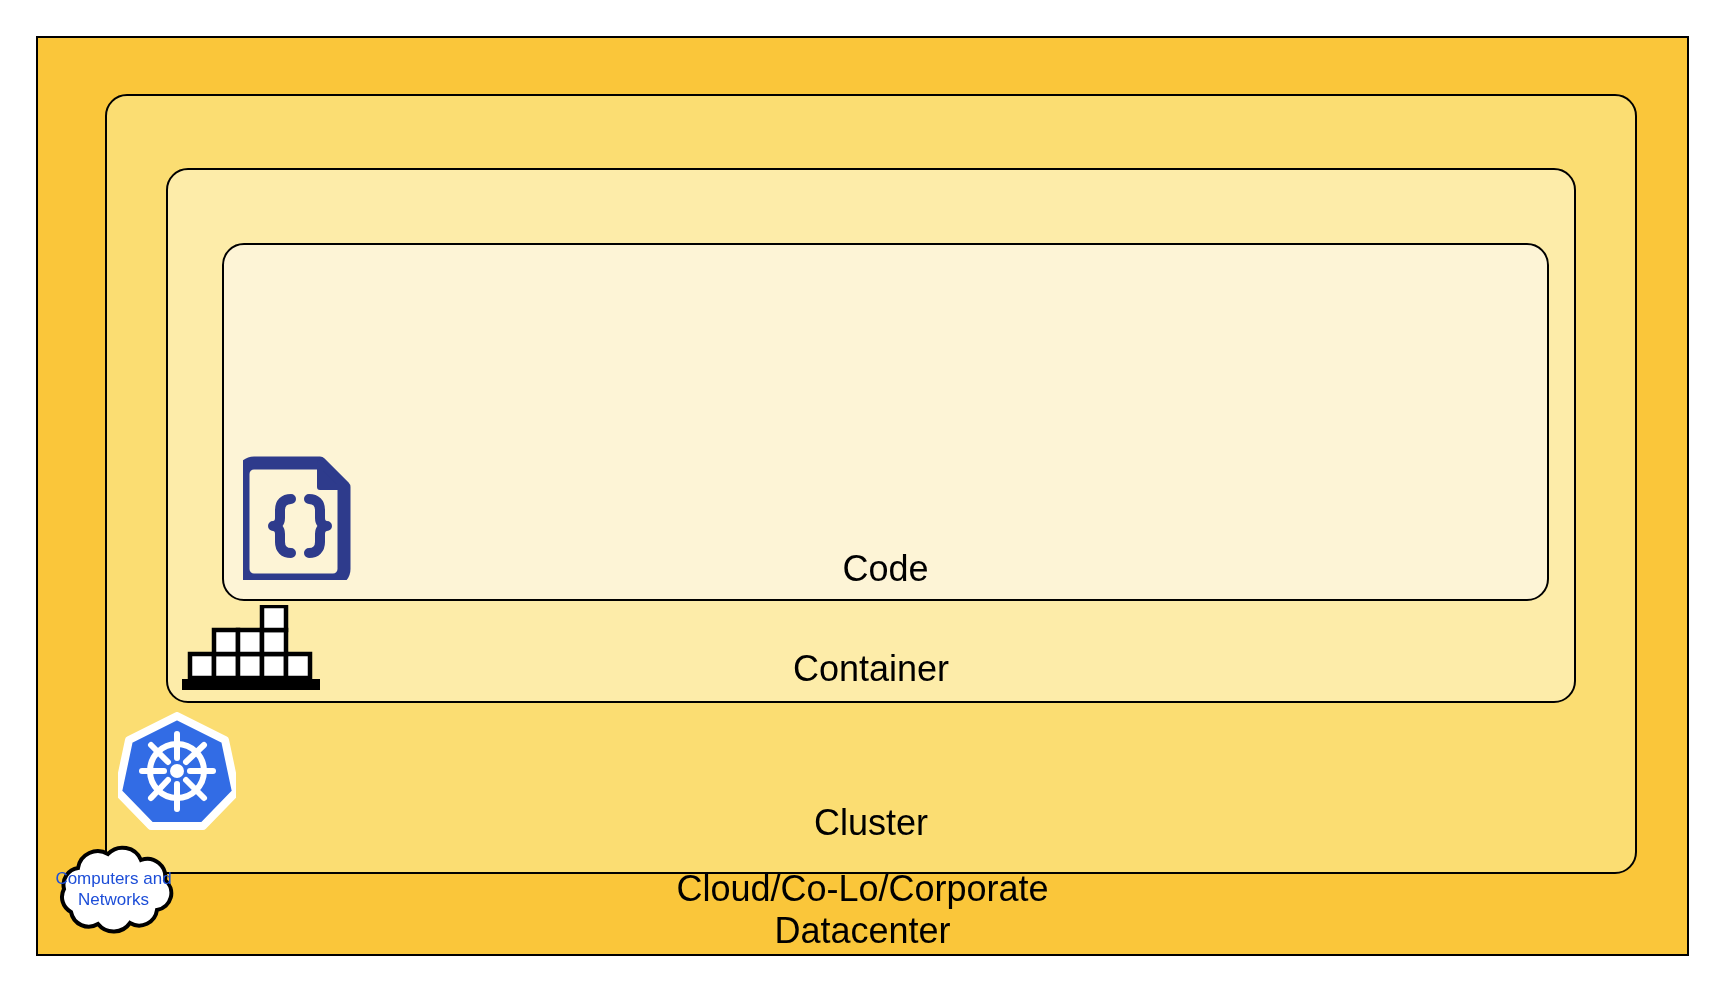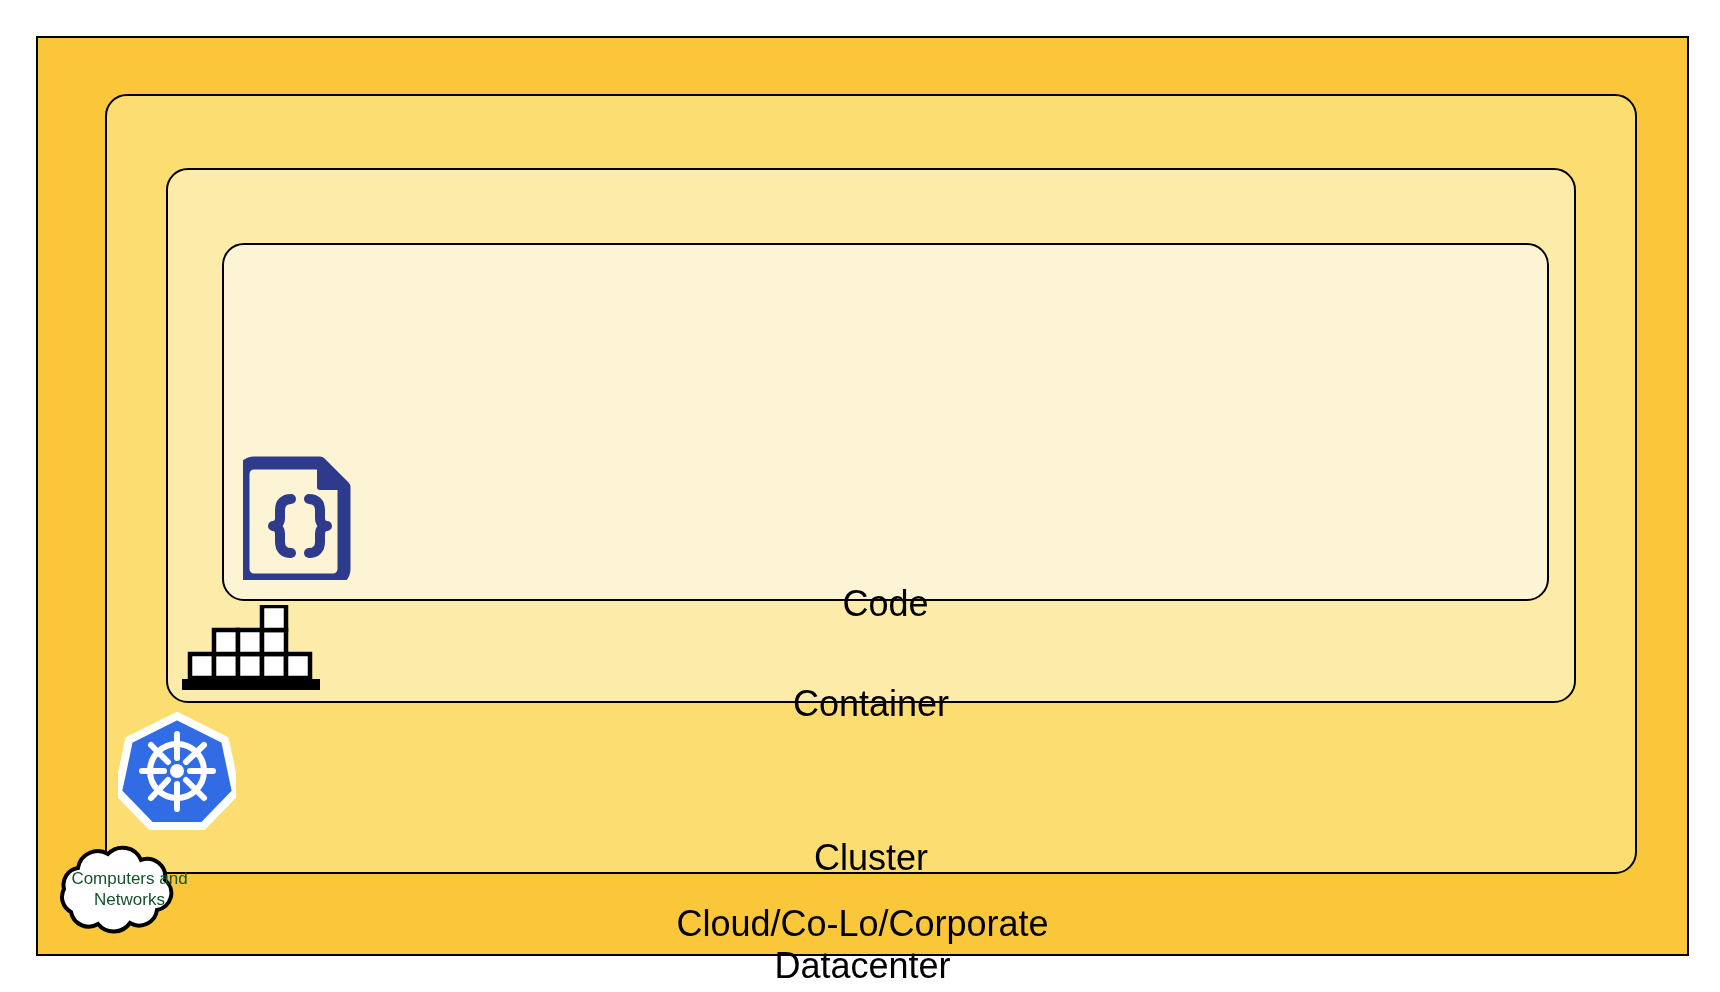--- a/index.html
+++ b/index.html
@@ -69,21 +69,20 @@
 
   
   .layer-label {
     position: absolute;
     color: #000000;
     font-size: 36px;
     line-height: 42px;
     text-align: center;
     white-space: pre-line;
     font-family: "Liberation Sans", sans-serif;
-    margin-top: 35px;
   }
 
   #label-code {
     left: 222px;
     top: 548px;
     width: 1327px;
   }
 
   #label-container {
     left: 166px;
@@ -137,24 +136,23 @@
   }
 
   .cloud-text {
     position: absolute;
     left: 36px;
     top: 868px;
     width: 155px;
     text-align: center;
     font-size: 17px;
     line-height: 21px;
-    color: #14532d;
+    color: #1d4ed8;
     white-space: pre-line;
     font-family: "Liberation Sans", sans-serif;
-    margin-left: 16px;
   }
 </style>
 </head>
 <body>
 
 <div id="diagram-root">
 
   <div class="layer" id="layer-datacenter" style="background: rgb(250, 198, 58); border-color: rgb(0, 0, 0);"></div>
 
   <div class="layer" id="layer-cluster" style="background: rgb(251, 221, 114); border-color: rgb(0, 0, 0);"></div>

